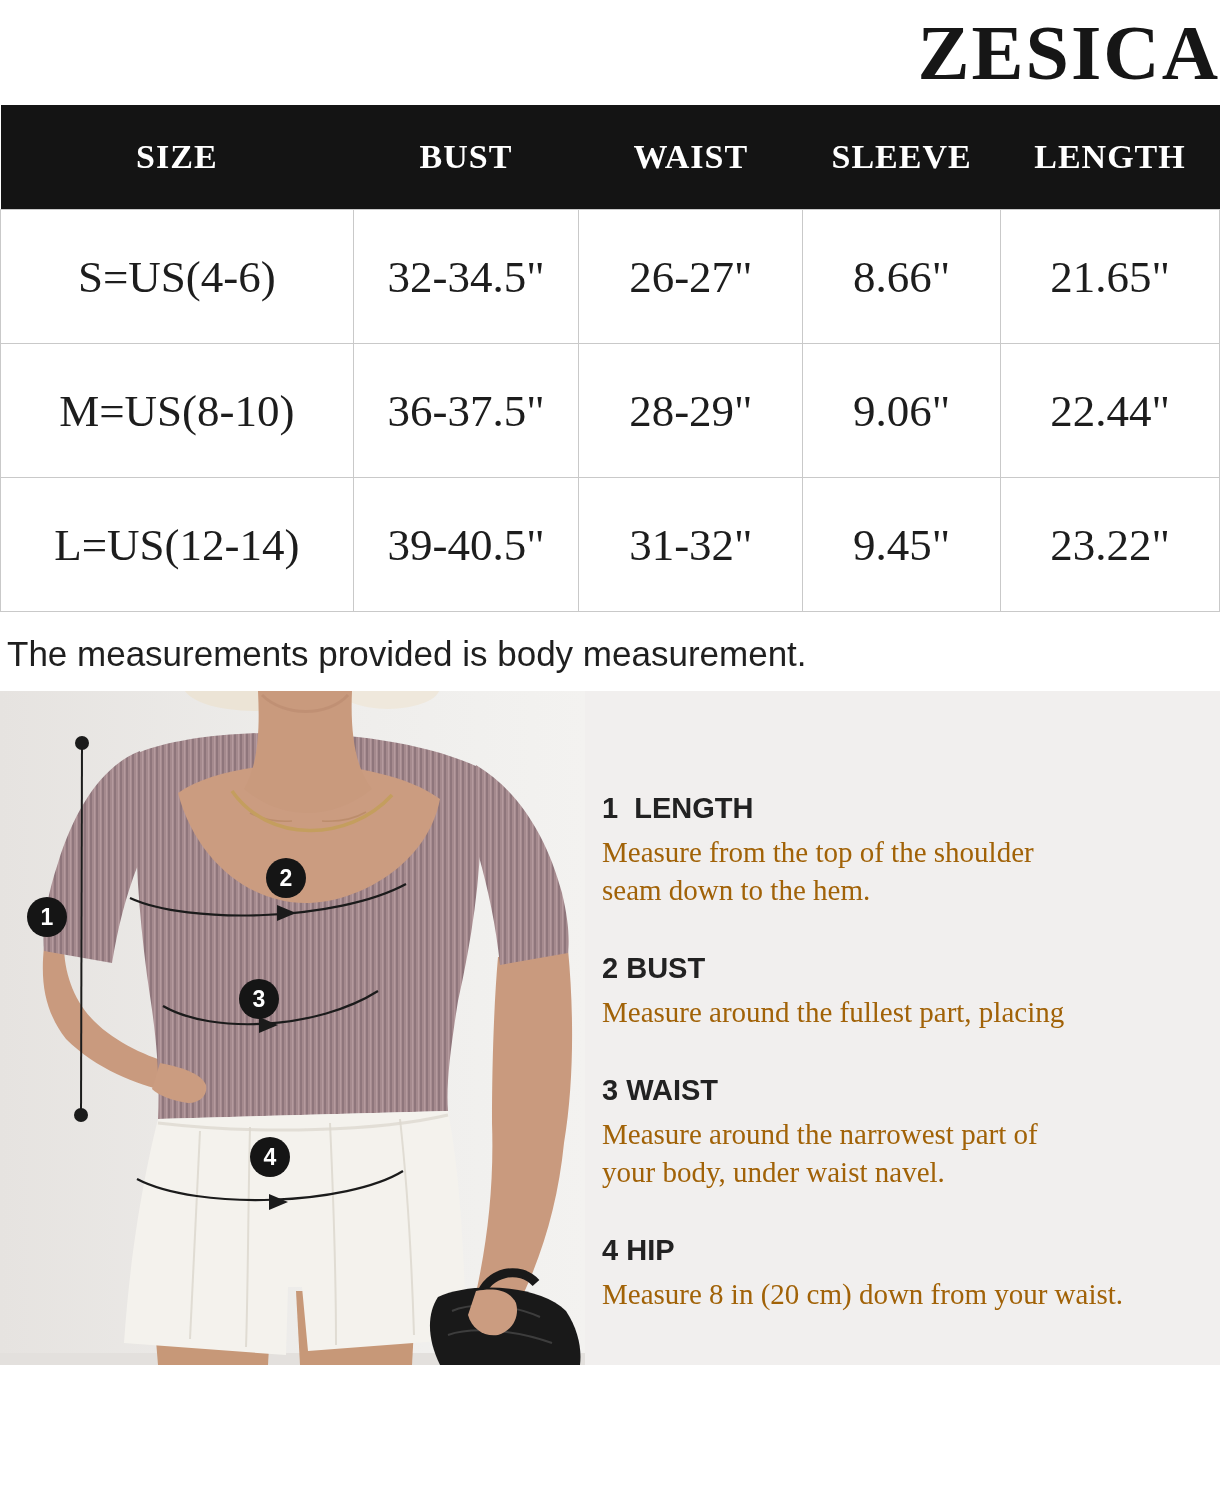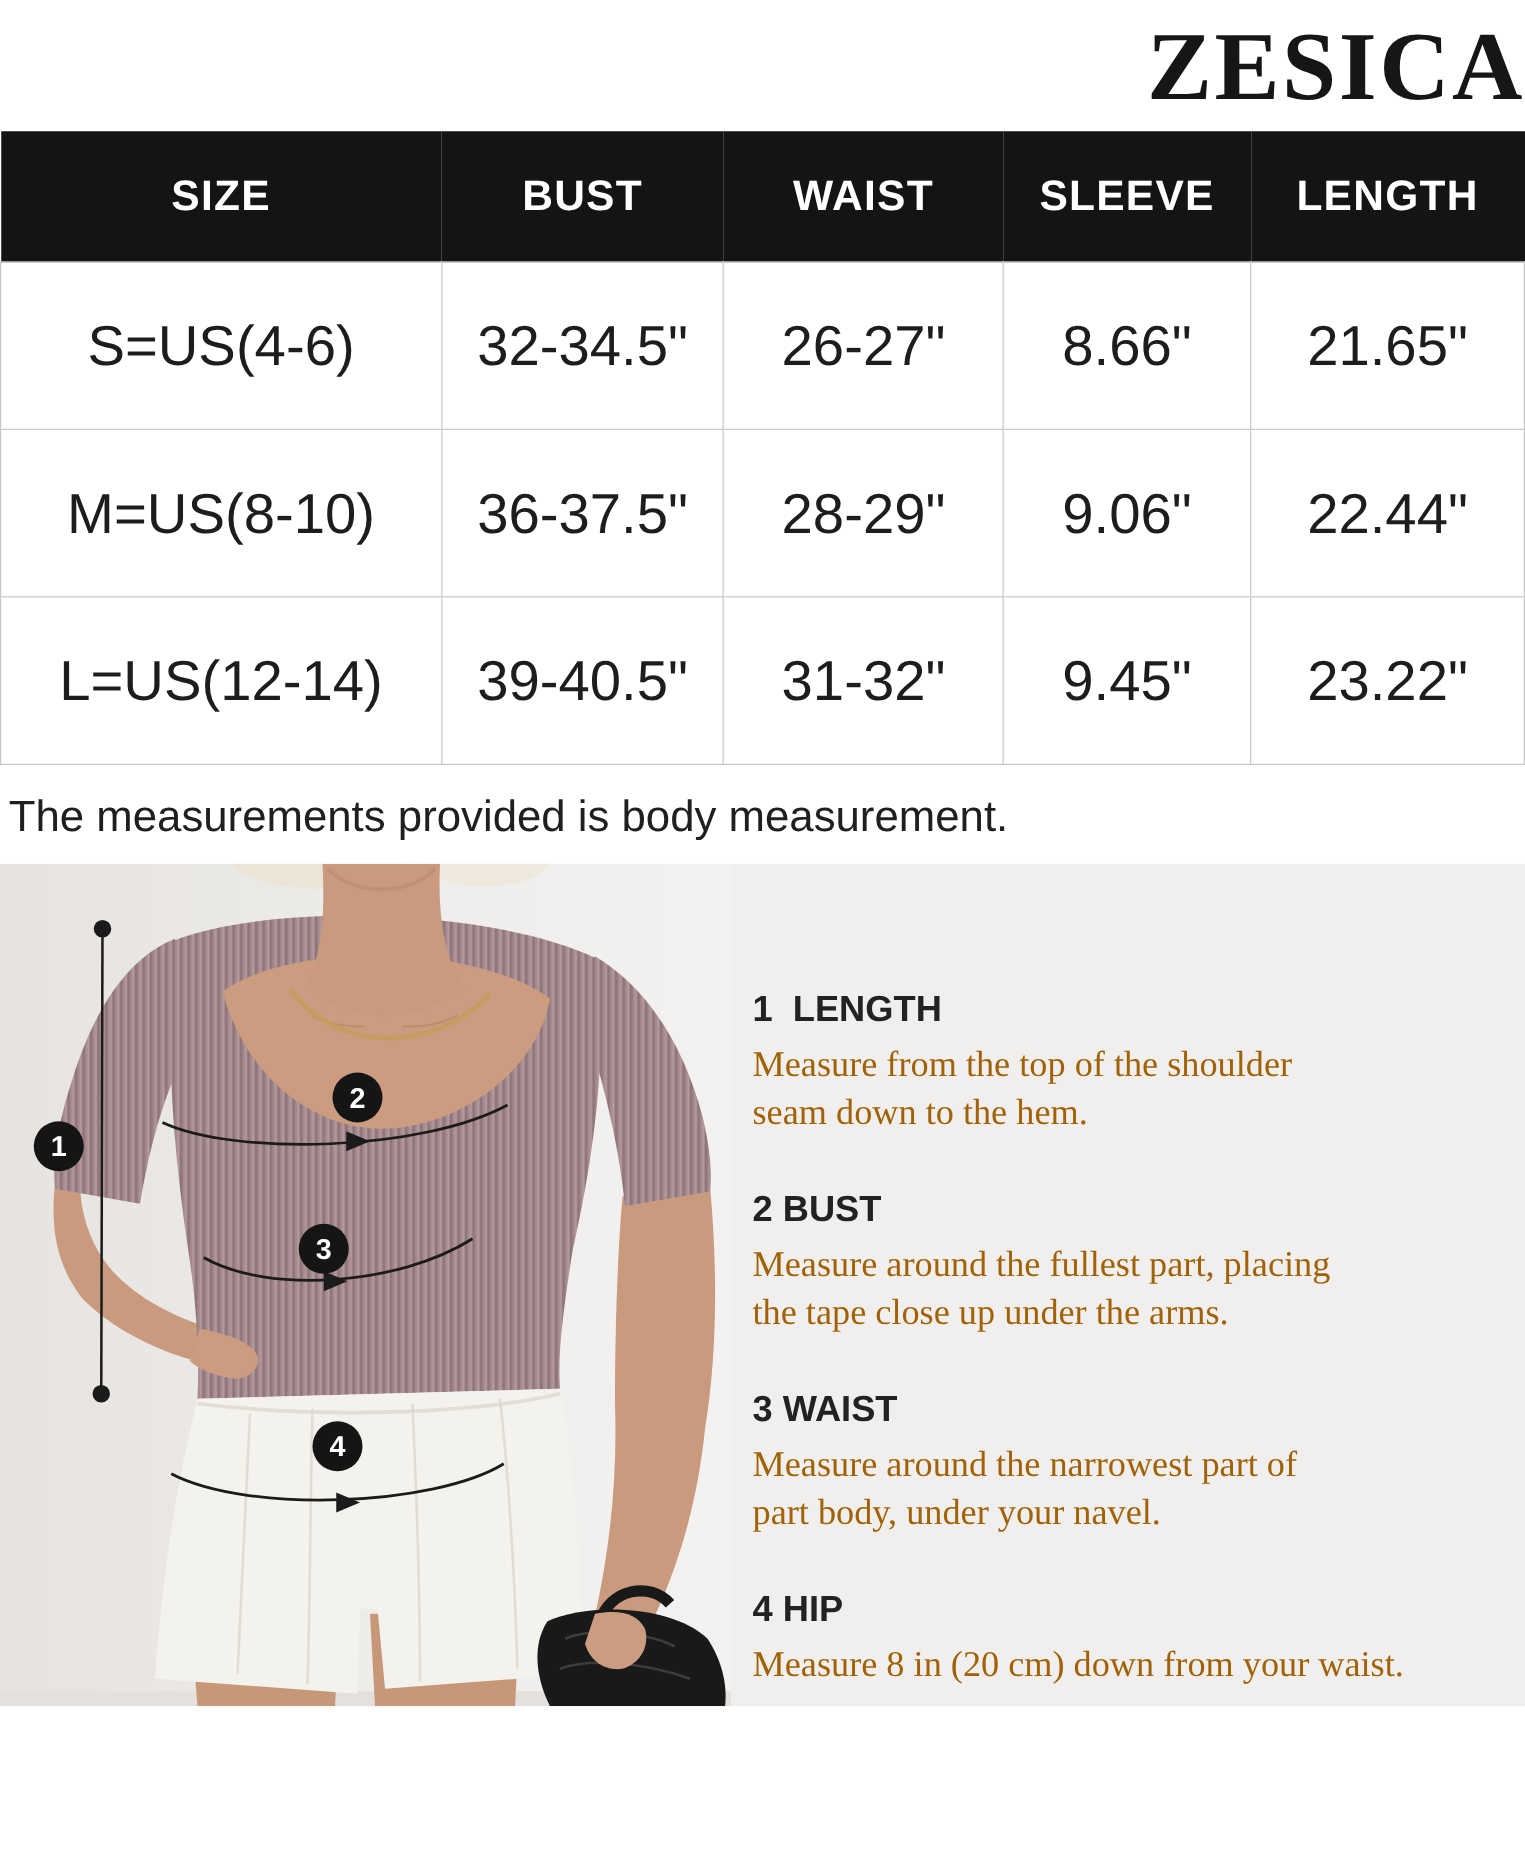--- a/index.html
+++ b/index.html
@@ -5,21 +5,21 @@
   html,body{margin:0;padding:0;background:#ffffff;}
   .page{position:relative;width:1220px;height:1500px;background:#ffffff;overflow:hidden;
         font-family:"Liberation Sans", sans-serif;color:#1c1c1c;}
 
   
   .logo-row{height:105px;display:flex;align-items:center;justify-content:flex-end;}
   .logo{font-family:"Liberation Serif", serif;font-weight:700;font-size:78px;
         letter-spacing:2px;color:#161616;line-height:1;}
 
   
-  table.size-table{width:1220px;border-collapse:collapse;table-layout:fixed;}
+  table.size-table{width:1220px;border-collapse:collapse;table-layout:fixed;font-family:Liberation Serif, serif;}
   table.size-table thead th{background:#141414;color:#ffffff;height:102px;
         font-size:34px;font-weight:bold;letter-spacing:1px;border:none;}
   table.size-table tbody td{height:131px;text-align:center;vertical-align:middle;
         font-size:45px;color:#1d1d1d;background:#ffffff;border:1px solid #c9c9c9;}
 
   
   .note{margin:21px 0 16px 7px;font-size:35px;line-height:42px;color:#1f1f1f;}
 
   
   .guide{width:1220px;height:674px;background:#f1efee;display:flex;}
@@ -197,28 +197,27 @@
         <h3>1  LENGTH</h3>
         <p style="margin:0">
           <span class="ln">Measure from the top of the shoulder</span>
           <span class="ln">seam down to the hem.</span>
         </p>
       </div>
       <div class="gsec">
         <h3>2 BUST</h3>
         <p style="margin:0">
           <span class="ln">Measure around the fullest part, placing</span>
-          <span class="ln">the tape close up under the arms.</span>
         </p>
       </div>
       <div class="gsec">
         <h3>3 WAIST</h3>
         <p style="margin:0">
           <span class="ln">Measure around the narrowest part of</span>
-          <span class="ln">part body, under your navel.</span>
+          <span class="ln">your body, under waist navel.</span>
         </p>
       </div>
       <div class="gsec">
         <h3>4 HIP</h3>
         <p style="margin:0">
           <span class="ln">Measure 8 in (20 cm) down from your waist.</span>
           <span class="ln"></span>
         </p>
       </div>
     </div>

